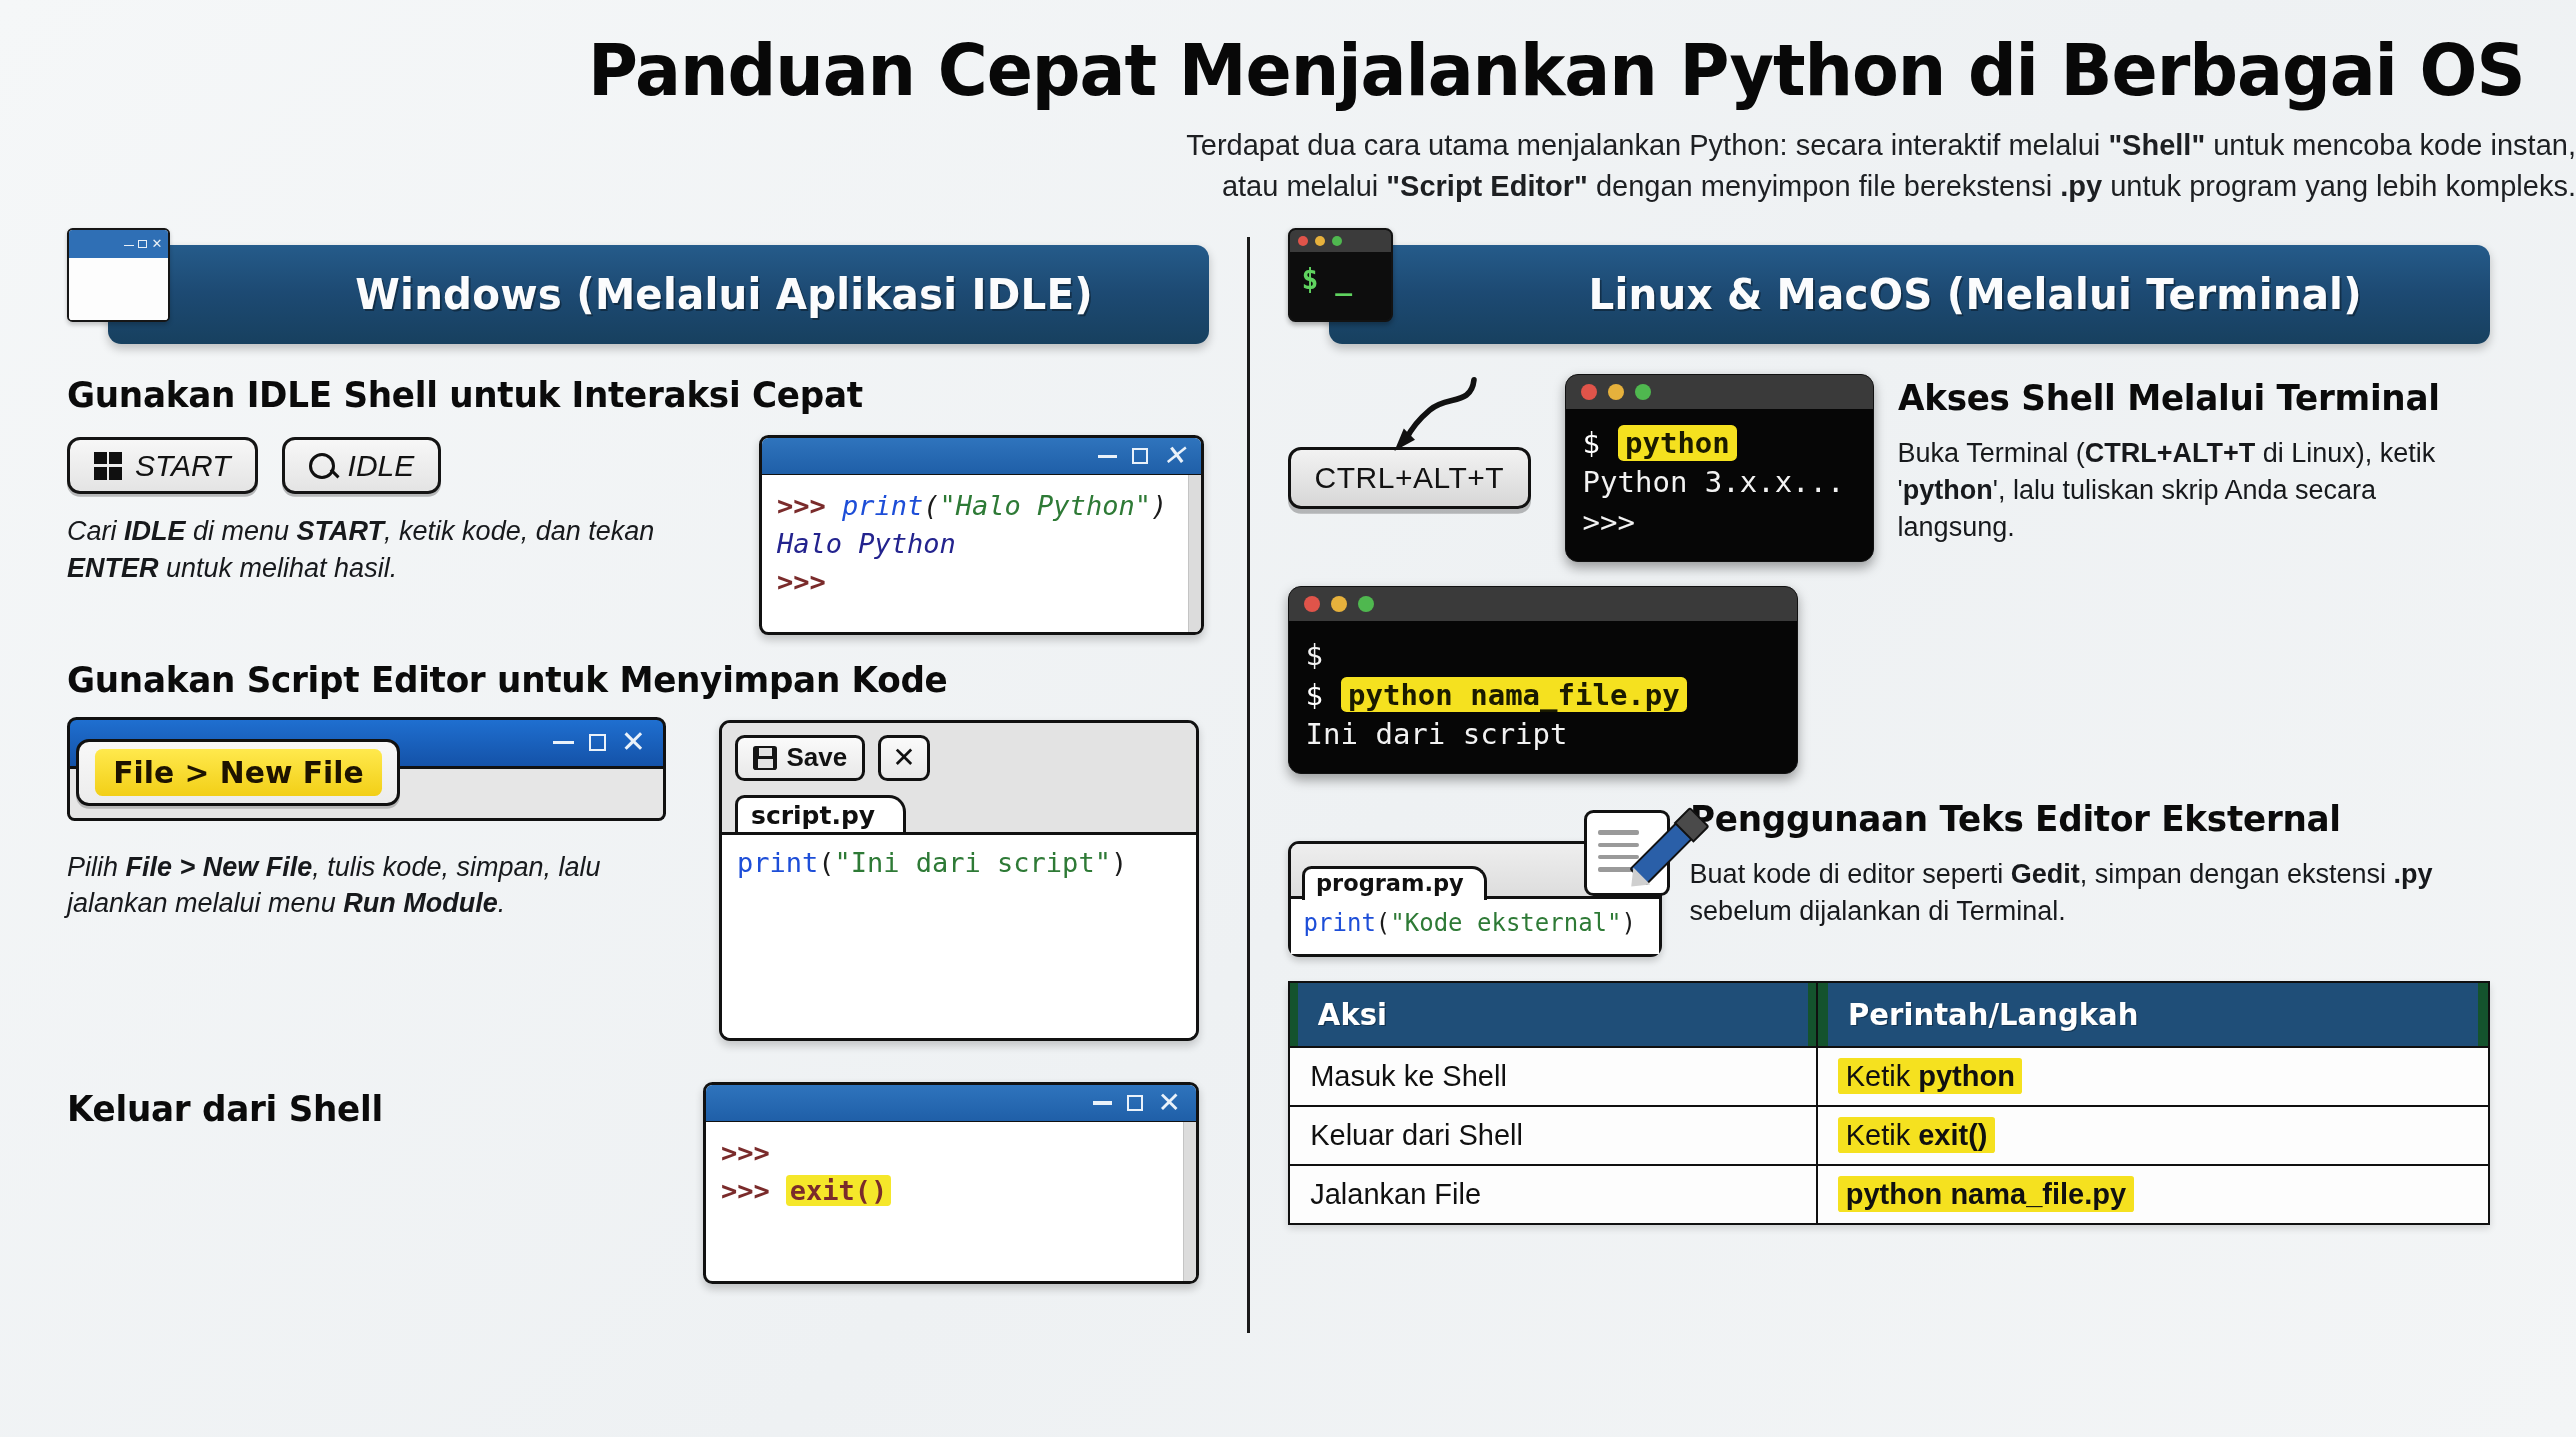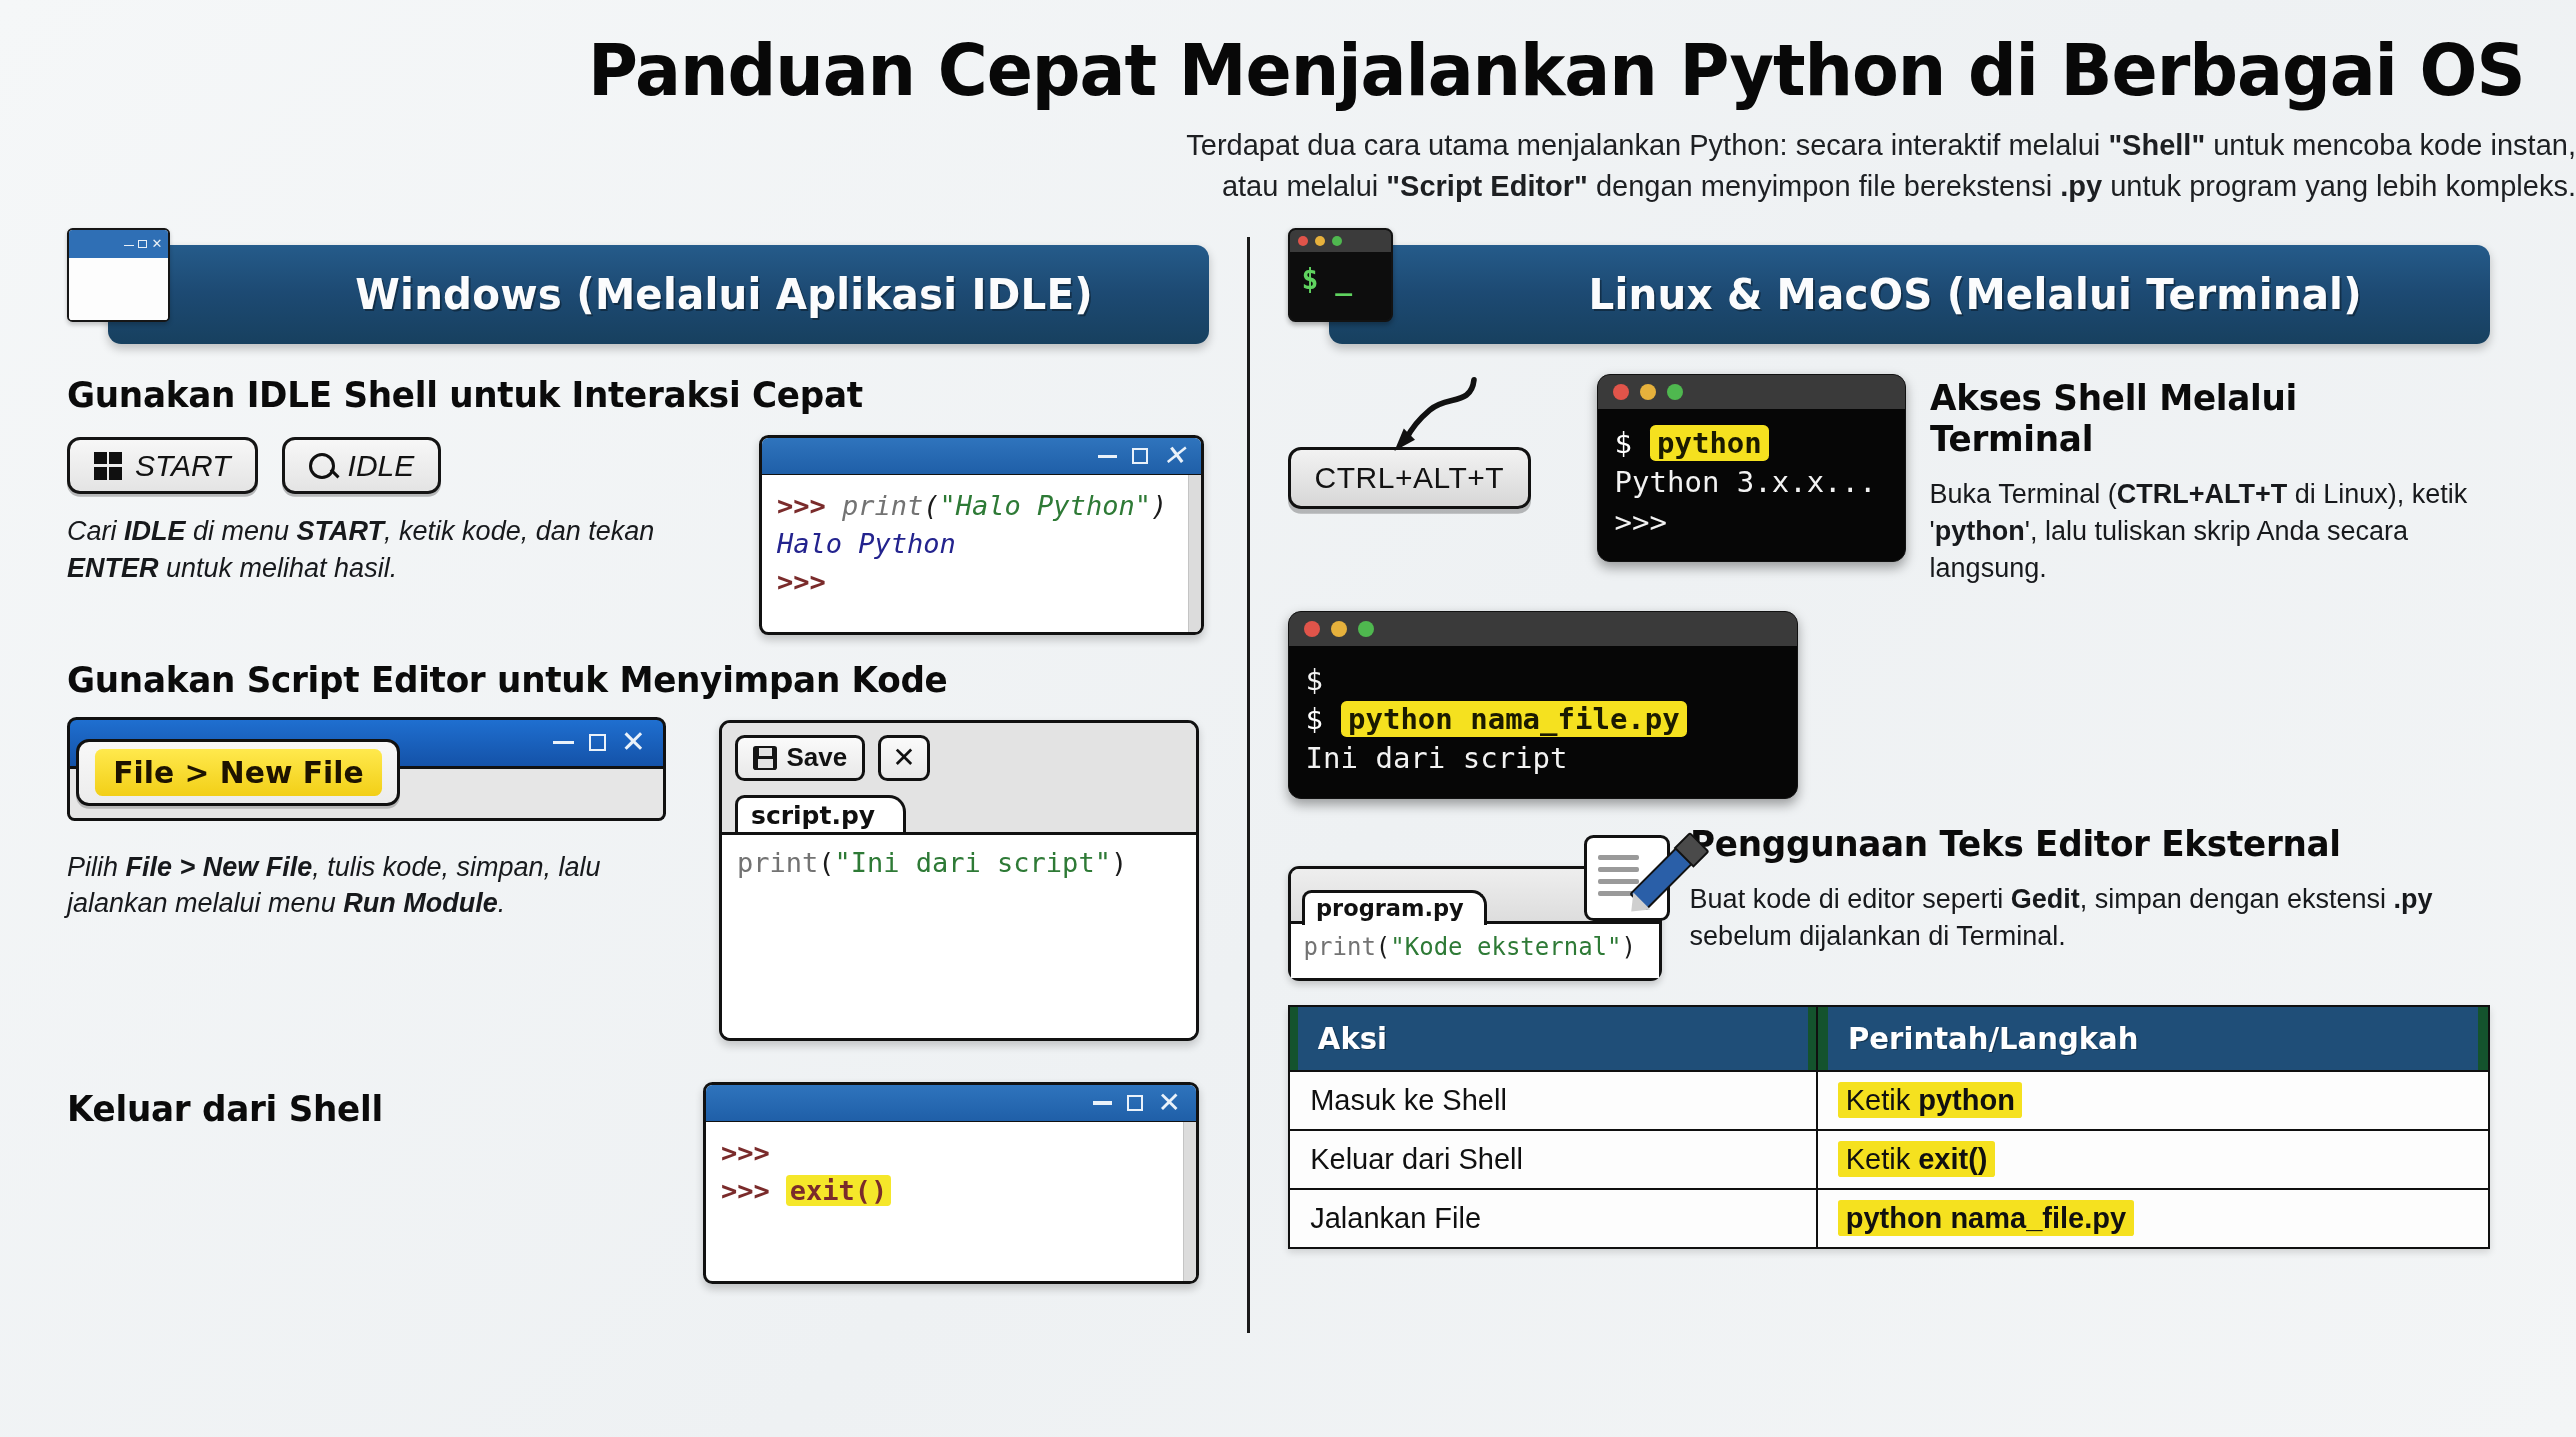--- a/index.html
+++ b/index.html
@@ -103,21 +103,21 @@
   }
   .idlewin .tb .mn{width:19px;height:3.7px;background:#eaf2fa;}
   .idlewin .tb .mx{width:16px;height:16px;border:2.8px solid #eaf2fa;}
   .idlewin .tb .cl{color:#eaf2fa;font-size:28px;line-height:20.6px;font-weight:400;}
   .idlewin .code{
     font-family:"DejaVu Sans Mono",monospace;font-size:27px;line-height:1.42;
     padding:11.2px 15px 13px;color:#1b1b1b;position:relative;
   }
   .idlewin .sb{position:absolute;right:0;top:0;bottom:0;width:13px;background:#dcdcdc;border-left:0.9px solid #c4c4c4;}
   .tk-prompt{color:#7a2b2b;font-weight:700;}
-  .tk-fn{color:#737373;}
+  .tk-fn{color:#1d4ed8;}
   .tk-str{color:#2e7a36;}
   .tk-out{color:#23238e;}
   .tk-par{color:#1b1b1b;}
   .hl{background:#f5e72a;border-radius:3.7px;padding:0 3.7px;}
 
   
   .editorwin{position:relative;}
   .editorwin .tb{
     height:52px;background:linear-gradient(180deg,#1f6fd0,#1452a8);
     border:3.7px solid #111;border-radius:9.4px 9.4px 0 0;
@@ -408,21 +408,21 @@
           <div style="flex:0 0 253px;position:relative;padding-top:73px;">
             <svg class="squiggle" width="131" height="81" viewBox="0 0 140 86" style="left:69px;top:0;">
               <path d="M125 6 C122 34, 96 22, 78 38 C66 48, 58 58, 52 70" stroke="#111" stroke-width="6" fill="none" stroke-linecap="round"></path>
               <path d="M40 82 L50 58 L62 70 Z" fill="#111"></path>
             </svg>
             <div class="keycap">
                 <span>CTRL+ALT+T</span>
               </div>
           </div>
 
-          <div style="flex:0 0 309px;margin-left:32px;">
+          <div style="flex:0 0 309px;">
             <div class="term">
               <div class="tb">
                 <i style="background:#e0544a"></i>
                 <i style="background:#e6b13c"></i>
                 <i style="background:#4fb84f"></i>
               </div>
               <div class="scr">
                 <div><span class="dollar">$ </span><span class="hlt">python</span></div>
                 <div>Python 3.x.x...</div>
                 <div>&gt;&gt;&gt;</div>

